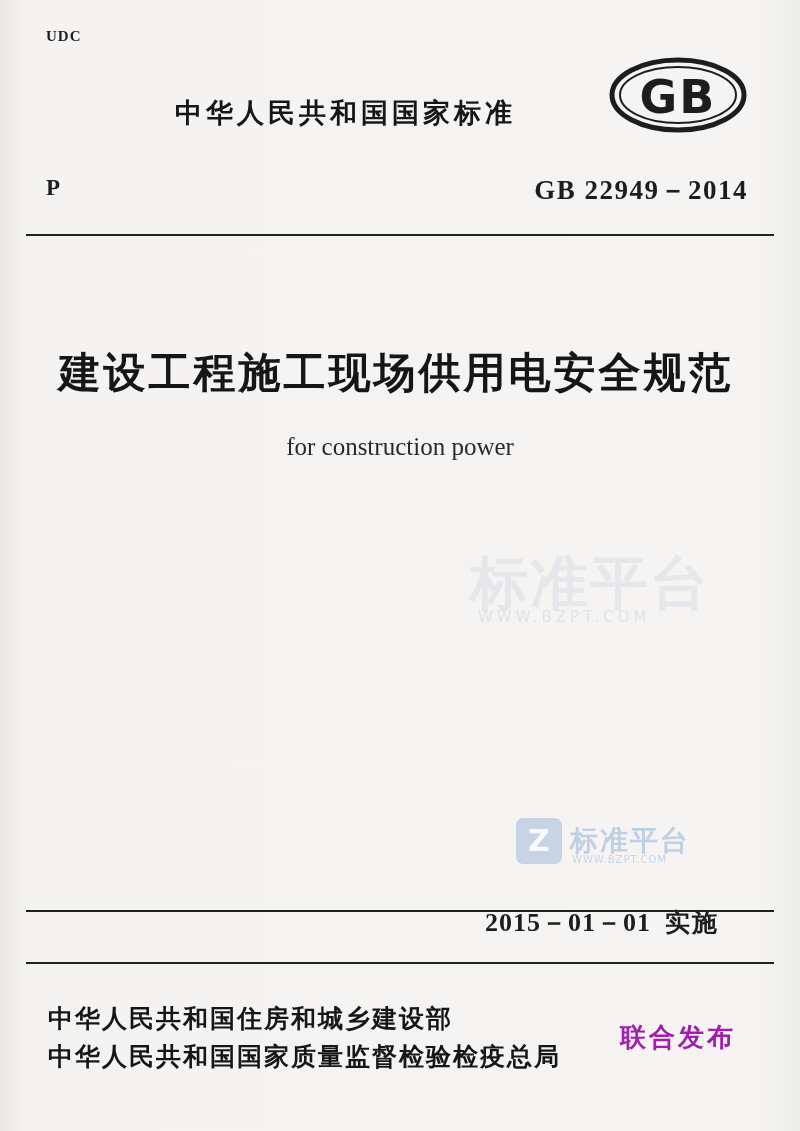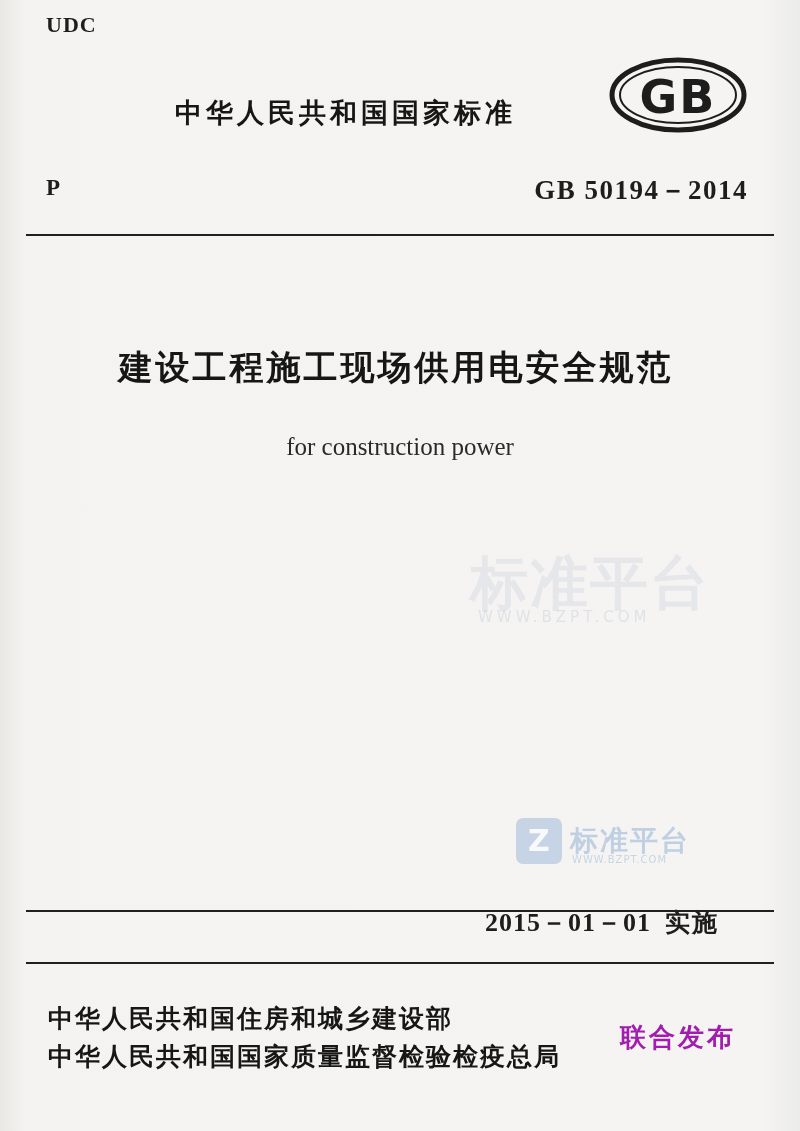--- a/index.html
+++ b/index.html
@@ -27,24 +27,24 @@
 
   .content {
     position: absolute;
     inset: 0;
   }
 
   
   .udc {
     position: absolute;
     left: 46px;
-    top: 12px;
-    font-family: "Liberation Serif", serif;
-    font-weight: bold;
-    font-size: 22px;
+    top: 28px;
+    font-family: "Liberation Serif", serif;
+    font-weight: bold;
+    font-size: 15px;
     letter-spacing: 1px;
   }
   .nat-std {
     position: absolute;
     left: 175px;
     top: 95px;
     font-family: Liberation Serif, serif;
     font-weight: bold;
     font-size: 27px;
     letter-spacing: 4px;
@@ -88,21 +88,21 @@
 
   
   .title-cn {
     position: absolute;
     left: 0;
     right: 8px;
     top: 345px;
     text-align: center;
     font-family: "DejaVu Sans", sans-serif;
     font-weight: bold;
-    font-size: 34px;
+    font-size: 42px;
     letter-spacing: 3px;
     color: #161616;
   }
   .title-en {
     position: absolute;
     left: 0;
     right: 0;
     top: 428px;
     text-align: center;
     font-family: "Liberation Serif", serif;
@@ -242,21 +242,21 @@
 
     <div class="gb-logo">
       <svg viewBox="0 0 140 76" width="140" height="76" aria-hidden="true">
         <ellipse cx="70" cy="38" rx="66" ry="35" fill="none" stroke="#1d1d1d" stroke-width="5"></ellipse>
         <ellipse cx="70" cy="38" rx="58" ry="28" fill="none" stroke="#1d1d1d" stroke-width="2"></ellipse>
         <text x="70" y="56" text-anchor="middle" font-family="DejaVu Sans, sans-serif" font-size="46" font-weight="bold" fill="#1d1d1d" letter-spacing="2">GB</text>
       </svg>
     </div>
 
     <div class="p-mark">P</div>
-    <div class="std-no">GB 50194－2014</div>
+    <div class="std-no">GB 22949－2014</div>
 
     <div class="rule rule-top"></div>
 
     <div class="title-cn">建设工程施工现场供用电安全规范</div>
 
     <div class="title-en">
       <div>for construction power</div>
     </div>
 
     <div class="wm-big">标准平台</div>

